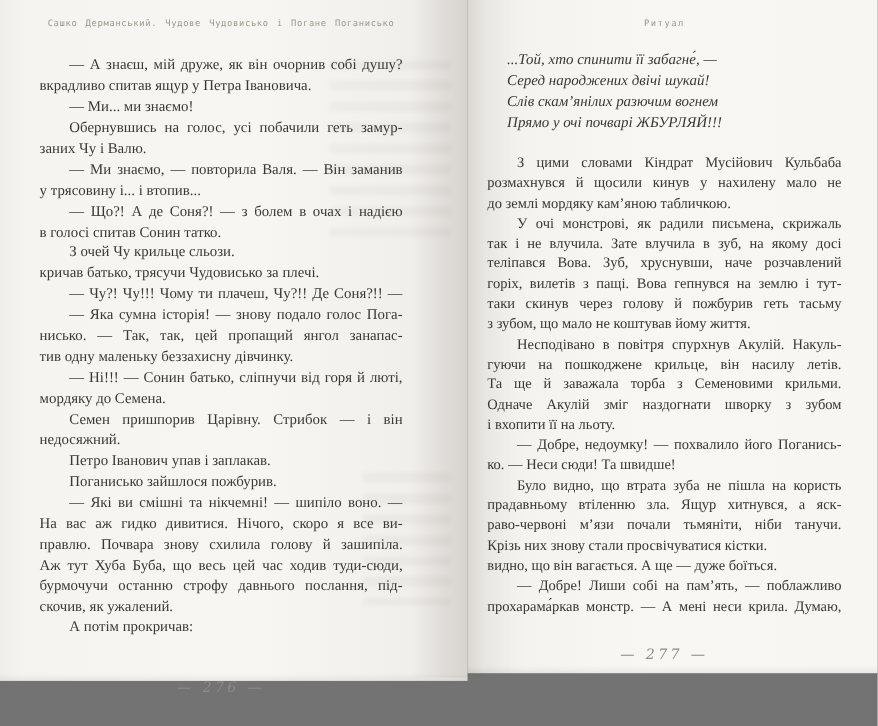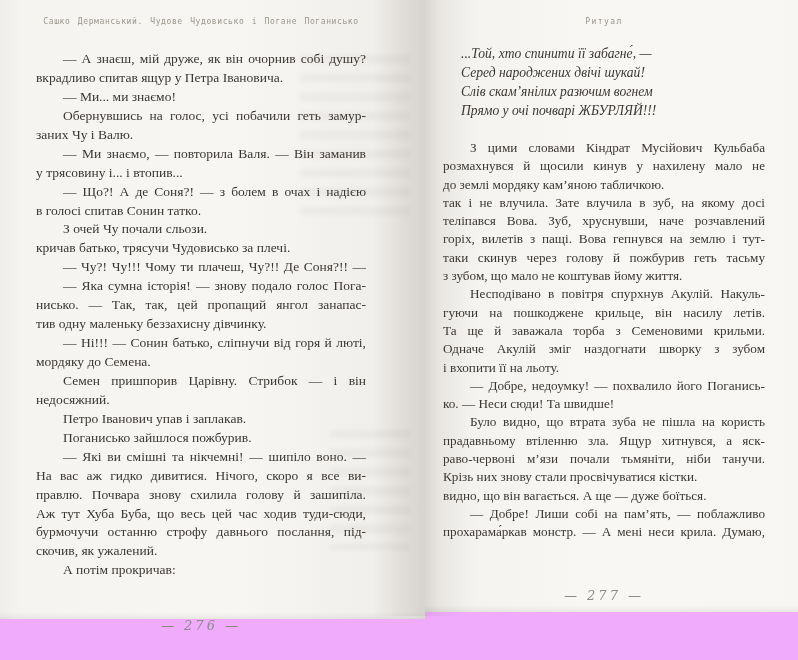--- a/index.html
+++ b/index.html
@@ -6,21 +6,21 @@
     --paper:#f6f5f2;
     --ink:#3b3733;
     --header-ink:#9b968e;
     --pagenum-ink:#8b8b8b;
   }
   *{margin:0;padding:0;box-sizing:border-box;}
   html,body{background:#ffffff;}
   .scene{
     position:relative;
     width:798px;height:660px;
-    background:#f0abfc;
+    background:#737373;
     overflow:hidden;
     font-family:"Liberation Serif","DejaVu Serif",serif;
   }
   
   .page{position:absolute;top:0;}
   .page-left{
     left:0;width:425px;height:619px;
     background:linear-gradient(90deg,#efeeeb 0%,#f5f4f1 5%,#f7f6f3 55%,#f1efec 88%,#e8e5e1 98%,#e4e1dc 100%);
   }
   .page-right{
@@ -87,21 +87,21 @@
     <div class="text-col">
       <div class="line i j">— А знаєш, мій друже, як він очорнив собі душу? —</div>
       <div class="line">вкрадливо спитав ящур у Петра Івановича.</div>
       <div class="line i">— Ми... ми знаємо!</div>
       <div class="line i j">Обернувшись на голос, усі побачили геть замур-</div>
       <div class="line">заних Чу і Валю.</div>
       <div class="line i j">— Ми знаємо, — повторила Валя. — Він заманив</div>
       <div class="line">у трясовину і... і втопив...</div>
       <div class="line i j">— Що?! А де Соня?! — з болем в очах і надією</div>
       <div class="line">в голосі спитав Сонин татко.</div>
-      <div class="line i">З очей Чу почали сльози.</div>
+      <div class="line i">З очей Чу крильце сльози.</div>
       <div class="line">кричав батько, трясучи Чудовисько за плечі.</div>
       <div class="line i j">— Чу?! Чу!!! Чому ти плачеш, Чу?!! Де Соня?!! —</div>
       <div class="line i j">— Яка сумна історія! — знову подало голос Пога-</div>
       <div class="line j">нисько. — Так, так, цей пропащий янгол занапас-</div>
       <div class="line">тив одну маленьку беззахисну дівчинку.</div>
       <div class="line i j">— Ні!!! — Сонин батько, сліпнучи від горя й люті,</div>
       <div class="line">мордяку до Семена.</div>
       <div class="line i j">Семен пришпорив Царівну. Стрибок — і він</div>
       <div class="line">недосяжний.</div>
       <div class="line i">Петро Іванович упав і заплакав.</div>
@@ -122,20 +122,21 @@
     <div class="text-col verse-col">
       <div class="line">...Той, хто спинити її забагне́, —</div>
       <div class="line">Серед народжених двічі шукай!</div>
       <div class="line">Слів скам’янілих разючим вогнем</div>
       <div class="line">Прямо у очі почварі ЖБУРЛЯЙ!!!</div>
     </div>
     <div class="text-col body-col">
       <div class="line i j">З цими словами Кіндрат Мусійович Кульбаба</div>
       <div class="line j">розмахнувся й щосили кинув у нахилену мало не</div>
       <div class="line">до землі мордяку кам’яною табличкою.</div>
+      <div class="line i j">У очі монстрові, як радили письмена, скрижаль</div>
       <div class="line j">так і не влучила. Зате влучила в зуб, на якому досі</div>
       <div class="line j">теліпався Вова. Зуб, хруснувши, наче розчавлений</div>
       <div class="line j">горіх, вилетів з пащі. Вова гепнувся на землю і тут-</div>
       <div class="line j">таки скинув через голову й пожбурив геть тасьму</div>
       <div class="line">з зубом, що мало не коштував йому життя.</div>
       <div class="line i j">Несподівано в повітря спурхнув Акулій. Накуль-</div>
       <div class="line j">гуючи на пошкоджене крильце, він насилу летів.</div>
       <div class="line j">Та ще й заважала торба з Семеновими крильми.</div>
       <div class="line j">Одначе Акулій зміг наздогнати шворку з зубом</div>
       <div class="line">і вхопити її на льоту.</div>

